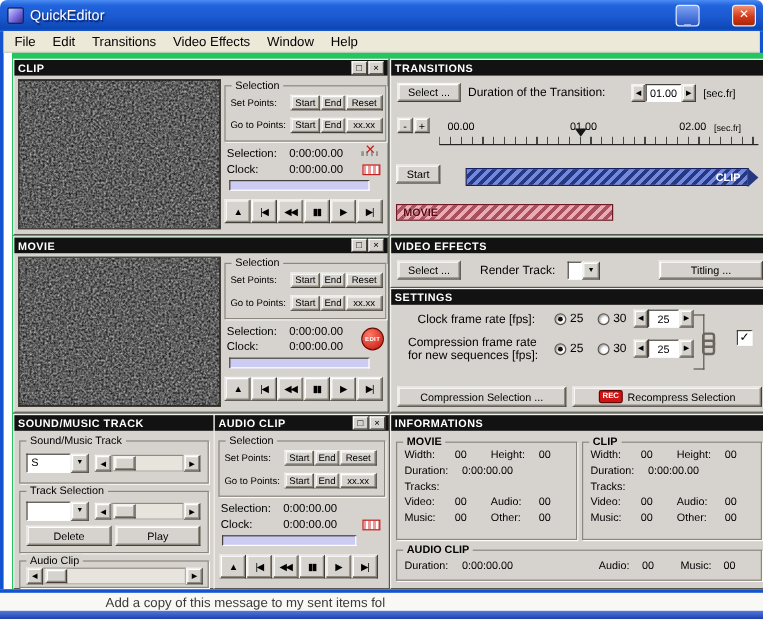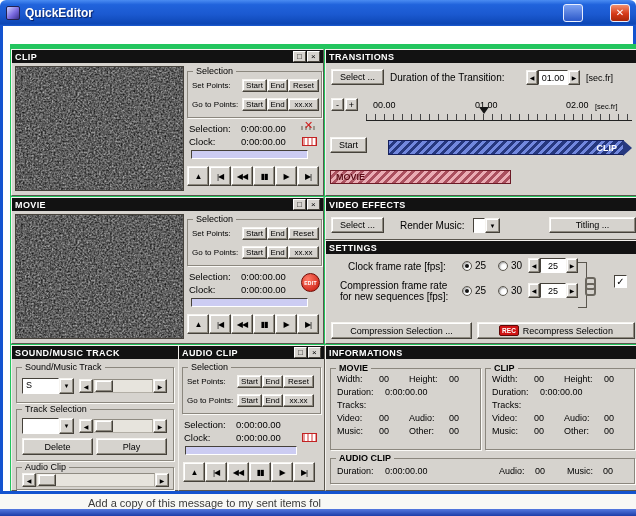--- a/index.html
+++ b/index.html
@@ -5,21 +5,21 @@
   *{margin:0;padding:0;box-sizing:border-box}
   body{background:#ffffff}
   .screen{position:relative;width:636px;height:516px;overflow:hidden;
     font-family:"Liberation Sans","DejaVu Sans",sans-serif;color:#000;background:#fff}
   
   .titlebar{position:absolute;left:0;top:0;width:636px;height:26px;
     background:linear-gradient(180deg,#4a8cf2 0%,#2063dc 18%,#1b59d0 55%,#0d47b5 92%,#1c5bd2 100%);
     border-radius:6px 6px 0 0;display:flex;align-items:center;gap:5px;padding:0 6px}
   .app-icon{width:14px;height:14px;border-radius:2px;border:1px solid #23224f;
     background:linear-gradient(135deg,#cdd3ff 0%,#7a6ae0 55%,#39308c 100%)}
-  .apptitle{flex:1;color:#fff;font-weight:bold;font-size:12px;text-shadow:1px 1px 1px rgba(0,0,40,.65)}
+  .apptitle{flex:1;color:#fff;font-weight:normal;font-size:12px;text-shadow:1px 1px 1px rgba(0,0,40,.65)}
   .wbtn{width:20px;height:18px;border-radius:3px;border:1px solid #e8eeff;color:#fff;
     font-size:10px;font-weight:bold;display:flex;align-items:center;justify-content:center;line-height:1}
   .wbtn.min{background:linear-gradient(180deg,#7da2f2,#2b58c9);margin-right:22px}
   .wbtn.min span{margin-top:7px}
   .wbtn.close{background:linear-gradient(180deg,#f09070 0%,#d63a18 55%,#a82708 100%)}
   .wl,.wr{position:absolute;top:26px;width:3px;height:465px;background:#1353cf}
   .wl{left:0}.wr{left:633px}
   .wb{position:absolute;left:0;top:491px;width:636px;height:3px;background:#1353cf}
   .menubar{position:absolute;left:3px;top:26px;width:630px;height:18px;background:#ece9d8;
     display:flex;align-items:center;padding-left:2px;font-size:11px;border-bottom:1px solid #cfccc0}
@@ -127,20 +127,28 @@
         <span>_</span>
       </span>
     <span class="wbtn close">
         <span>✕</span>
       </span>
   </div>
   <div class="wl"></div>
   <div class="wr"></div>
   <div class="wb"></div>
 
+  <div class="menubar">
+    <span class="mitem">File</span>
+    <span class="mitem">Edit</span>
+    <span class="mitem">Transitions</span>
+    <span class="mitem">Video Effects</span>
+    <span class="mitem">Window</span>
+    <span class="mitem">Help</span>
+  </div>
 
   <div class="workspace">
 
     <div class="panel" style="left:1px;top:5px;width:313px;height:147px">
       <div class="phead">
         <span>CLIP</span>
           <span class="hsp"></span>
         <span class="hbtn">□</span>
         <span class="hbtn">×</span>
       </div>
@@ -266,21 +274,21 @@
         <span class="tbtn b3">▶</span>
         <span class="tbtn b3">▶|</span>
       </div>
     </div>
 
     <div class="panel" style="left:315px;top:153px;width:314px;height:43px">
       <div class="phead">
         <span>VIDEO EFFECTS</span>
       </div>
       <span class="b3 abs" style="left:5px;top:19px;width:53px;height:16px;font-size:9px">Select ...</span>
-      <span class="abs" style="left:74px;top:22px;font-size:10px">Render Music:</span>
+      <span class="abs" style="left:74px;top:22px;font-size:10px">Render Track:</span>
       <div class="combo" style="left:147px;top:20px;width:27px;height:15px">
         <span class="cval"></span>
         <span class="cbtn b3">▼</span>
       </div>
       <span class="b3 abs" style="left:223px;top:19px;width:87px;height:16px;font-size:9px">Titling ...</span>
     </div>
 
     <div class="panel" style="left:315px;top:196px;width:352px;height:104px">
       <div class="phead">
         <span>SETTINGS</span>

